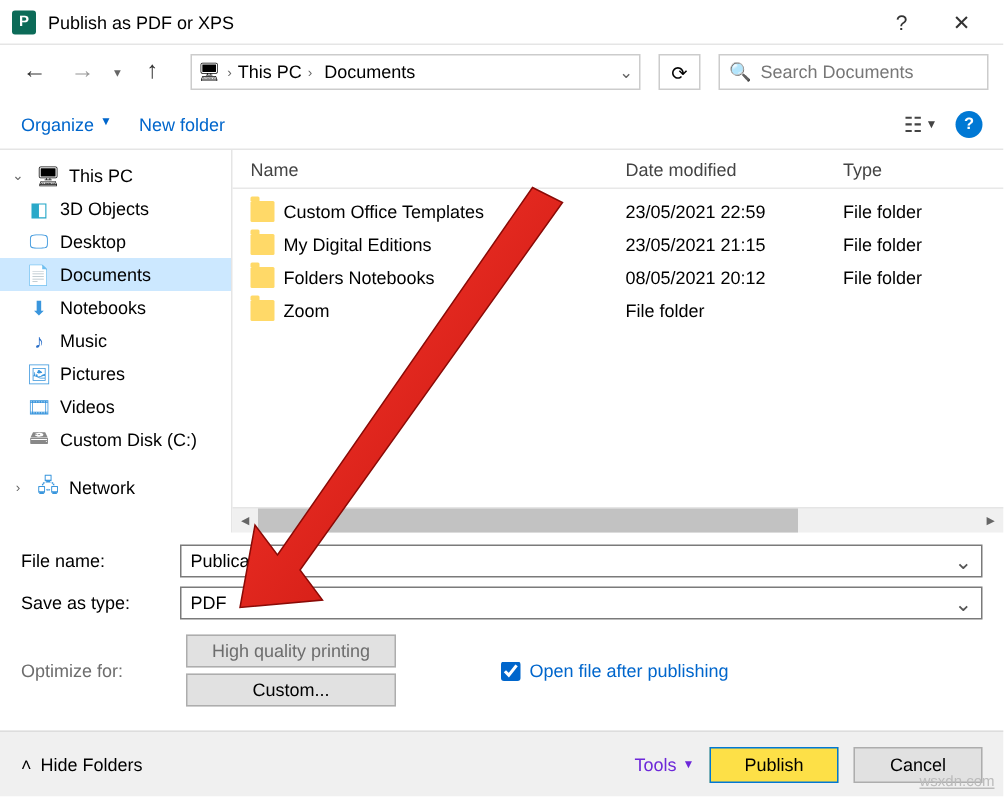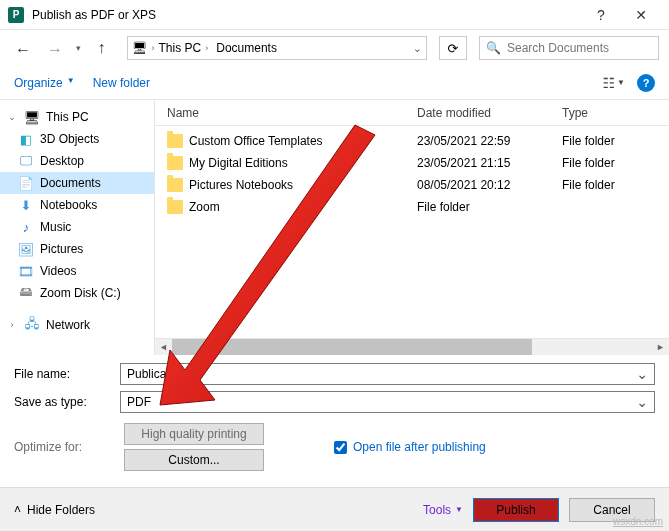--- a/index.html
+++ b/index.html
@@ -60,21 +60,21 @@
 .opt-box { width: 140px; height: 22px; border: 1px solid #adadad; background: #e1e1e1; color: #6d6d6d; display: flex; align-items: center; justify-content: center; margin-left: 4px; }
 .opt-btn { width: 140px; height: 22px; border: 1px solid #adadad; background: #e1e1e1; display: flex; align-items: center; justify-content: center; margin-left: 4px; margin-top: 4px; }
 .checkbox-row { display: flex; align-items: center; gap: 6px; color: #0066cc; margin-left: 70px; }
 .checkbox-row input { accent-color: #0066cc; }
 
 .footer { position: absolute; bottom: 0; left: 0; right: 0; height: 44px; display: flex; align-items: center; padding: 0 14px; background: #f0f0f0; border-top: 1px solid #ddd; }
 .hide-folders { display: flex; align-items: center; gap: 6px; color: #000; cursor: default; }
 .footer-right { margin-left: auto; display: flex; align-items: center; gap: 10px; }
 .tools-dd { display: flex; align-items: center; gap: 4px; color: #6d28d9; }
 .btn { width: 86px; height: 24px; border: 1px solid #adadad; background: #e1e1e1; display: flex; align-items: center; justify-content: center; cursor: default; }
-.btn.primary { border: 1px solid #0078d4; background: #b91c1c; }
+.btn.primary { border: 1px solid #0078d4; background: #fde047; }
 
 .arrow-overlay { position: absolute; left: 155px; top: 115px; pointer-events: none; }
 
 .watermark { position: absolute; bottom: 4px; right: 6px; font-size: 10px; color: #bbb; text-decoration: underline; }
 </style>
 </head>
 <body>
 
 <div class="titlebar">
   <div class="app-icon">P</div>
@@ -153,21 +153,21 @@
     <div class="side-item">
         <span class="side-icon" style="color:#3a96dd">🖼</span>
         <span>Pictures</span>
       </div>
     <div class="side-item">
         <span class="side-icon" style="color:#3a96dd">🎞</span>
         <span>Videos</span>
       </div>
     <div class="side-item">
         <span class="side-icon" style="color:#888">🖴</span>
-        <span>Zoom Disk (C:)</span>
+        <span>Custom Disk (C:)</span>
       </div>
     <div style="height:10px"></div>
     <div class="side-item root">
       <span class="expand">›</span>
       <span class="side-icon" style="color:#3a96dd">🖧</span>
       <span>Network</span>
     </div>
   </div>
 
   <div class="filepane">
@@ -189,21 +189,21 @@
           <div class="fname">
             <span class="folder-icon"></span>
             <span>My Digital Editions</span>
           </div>
           <div class="col-date">23/05/2021 21:15</div>
           <div class="col-type">File folder</div>
         </div>
       <div class="file-row">
           <div class="fname">
             <span class="folder-icon"></span>
-            <span>Pictures Notebooks</span>
+            <span>Folders Notebooks</span>
           </div>
           <div class="col-date">08/05/2021 20:12</div>
           <div class="col-type">File folder</div>
         </div>
       <div class="file-row">
           <div class="fname">
             <span class="folder-icon"></span>
             <span>Zoom</span>
           </div>
           <div class="col-type">File folder</div>

